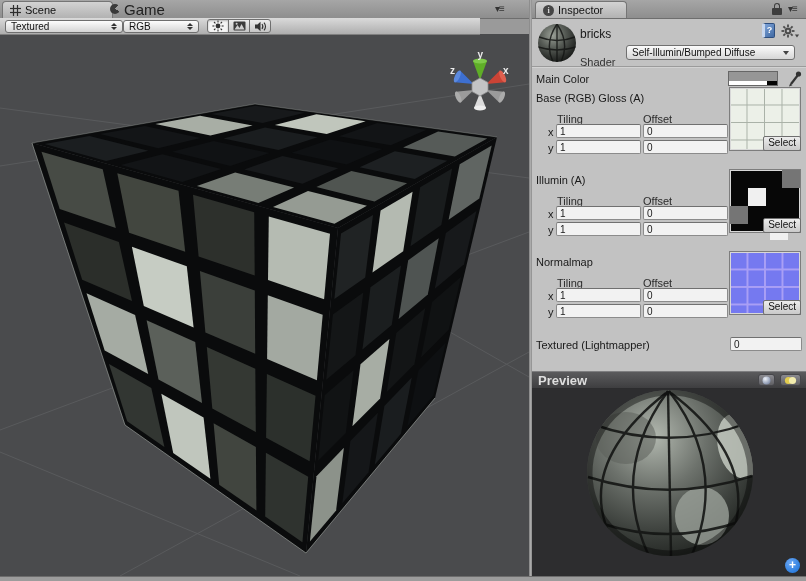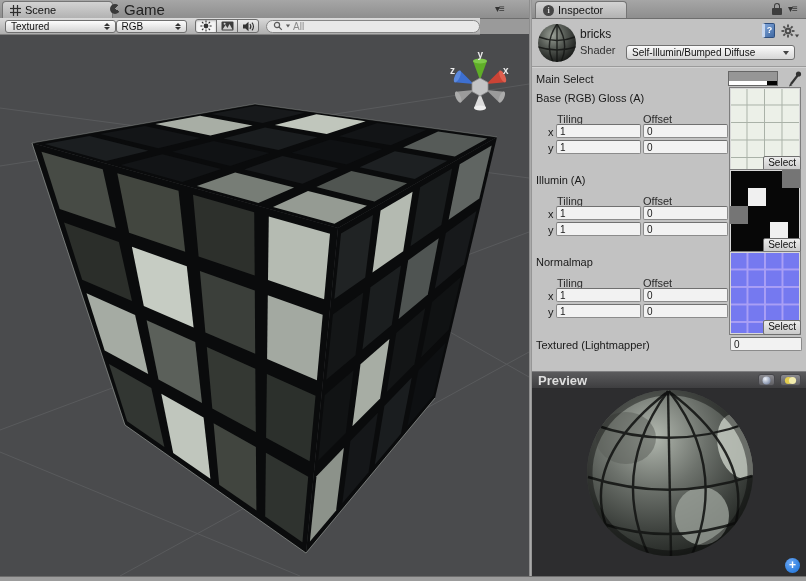--- a/index.html
+++ b/index.html
@@ -81,21 +81,21 @@
   .insp-sep{position:absolute;left:0;top:66px;width:274px;border-top:1px solid #9b9b9b;border-bottom:1px solid #d2d2d2;}
   .shader-dd{
     position:absolute;left:94px;top:45px;width:169px;height:15px;box-sizing:border-box;
     border:1px solid #707070;border-radius:3px;background:linear-gradient(#fbfbfb,#d6d6d6);
     font-size:10px;color:#111;display:flex;align-items:center;justify-content:space-between;
     padding:0 5px;
   }
   .caret{width:0;height:0;border-left:3px solid transparent;border-right:3px solid transparent;border-top:4px solid #444;}
   .swatch{position:absolute;left:196px;top:71px;width:50px;height:15px;border:1px solid #666;box-sizing:border-box;background:var(--swatch-main,#969696);}
   .swatch .alpha{position:absolute;left:0;bottom:0;height:4px;width:100%;background:linear-gradient(90deg,var(--swatch-alpha-on,#ffffff) 0 80%,var(--swatch-alpha-off,#050505) 80% 100%);}
-  .thumb{position:absolute;width:72px;height:84px;box-sizing:border-box;border:1px solid #7d7d7d;box-shadow:0 0 0 1px #d8d8d8 inset;text-decoration:underline;}
+  .thumb{position:absolute;width:72px;height:64px;box-sizing:border-box;border:1px solid #7d7d7d;box-shadow:0 0 0 1px #d8d8d8 inset;text-decoration:underline;}
   .thumb .sel{
     position:absolute;right:-1px;bottom:-1px;height:13px;line-height:12px;
     font-size:10px;color:#111;padding:0 4px;border:1px solid #6f6f6f;border-radius:2px;
     background:linear-gradient(#ededed,#c9c9c9);
   }
   .thumb-base{background-color:var(--base-thumb-bg,#ecf0e8);
     background-image:linear-gradient(var(--base-thumb-line,#a9b1a7) 1px,transparent 1px),
                      linear-gradient(90deg,var(--base-thumb-line,#a9b1a7) 1px,transparent 1px);
     background-size:17.5px 17.5px;background-position:-1px -1px;}
   .thumb-normal{background-color:var(--normal-thumb-bg,#7579f0);
@@ -194,28 +194,20 @@
           <circle cx="3.6" cy="2.8" r="1" fill="#cfcfcf"></circle>
         </svg>
       </div>
       <div class="tb-btn last">
         <svg width="13" height="11" viewBox="0 0 13 11">
           <polygon points="1,3.5 3.5,3.5 6.5,0.8 6.5,10.2 3.5,7.5 1,7.5" fill="#333"></polygon>
           <path d="M8 3 q1.8 2.5 0 5" stroke="#333" stroke-width="1.1" fill="none"></path>
           <path d="M10 1.7 q3 3.8 0 7.6" stroke="#333" stroke-width="1.1" fill="none"></path>
         </svg>
       </div>
-    </div>
-    <div class="search" style="width:217px;margin-left:7px;">
-      <svg width="10" height="10" viewBox="0 0 10 10">
-        <circle cx="4" cy="4" r="2.6" stroke="#5a5a5a" stroke-width="1.2" fill="none"></circle>
-        <line x1="6" y1="6" x2="8.8" y2="8.8" stroke="#5a5a5a" stroke-width="1.2"></line>
-      </svg>
-      <span class="caret" style="border-top-color:#5a5a5a;transform:scale(.7);"></span>
-      <input value="All" style="">
     </div>
   </div>
 
   <div class="scene-view">
     <svg width="529" height="542" viewBox="0 34 529 542" style="position:absolute;left:0;top:0;">
 
       <g stroke="#6b6d6f" stroke-width="1" opacity="0.45">
         <line x1="0" y1="108" x2="529" y2="178"></line>
         <line x1="0" y1="166" x2="529" y2="84"></line>
         <line x1="0" y1="430" x2="529" y2="232"></line>
@@ -354,21 +346,21 @@
     <circle cx="20" cy="20" r="19" fill="url(#mg)"></circle>
     <g clip-path="url(#mgc)" stroke="#141614" stroke-width="1.4" fill="none" opacity="0.85">
       <path d="M20 1 L20 39"></path>
       <path d="M20 1 Q7 20 16 39"></path>
       <path d="M20 1 Q33 20 24 39"></path>
       <path d="M2 14 Q20 21 38 14"></path>
       <path d="M1 24 Q20 30 39 24"></path>
     </g>
   </svg>
   <div class="lbl" style="left:48px;top:27px;font-size:12px;">bricks</div>
-  <div class="lbl" style="left:48px;top:44px;color:#333;">Shader</div>
+  <div class="lbl" style="left:48px;top:56px;color:#333;">Shader</div>
   <div class="shader-dd">
     <span>Self-Illumin/Bumped Diffuse</span>
     <span class="caret"></span>
   </div>
   <div class="help-ico abs" style="left:230px;top:23px;">?</div>
   <div class="gear-wrap abs" style="left:249px;top:24px;">
     <svg width="14" height="14" viewBox="0 0 14 14">
       <g stroke="#4b4b4b" stroke-width="1.8">
         <line x1="7" y1="0.5" x2="7" y2="3"></line>
           <line x1="7" y1="11" x2="7" y2="13.5"></line>
@@ -379,21 +371,21 @@
         <line x1="11.6" y1="2.4" x2="9.8" y2="4.2"></line>
           <line x1="2.4" y1="11.6" x2="4.2" y2="9.8"></line>
       </g>
       <circle cx="7" cy="7" r="3.4" fill="#4b4b4b"></circle>
       <circle cx="7" cy="7" r="1.3" fill="#c2c2c2"></circle>
     </svg>
     <span class="caret" style="transform:scale(.7);margin-left:-1px;"></span>
   </div>
   <div class="insp-sep"></div>
 
-  <div class="lbl" style="left:4px;top:73px;">Main Select</div>
+  <div class="lbl" style="left:4px;top:73px;">Main Color</div>
   <div class="swatch">
       <span class="alpha"></span>
     </div>
   <svg class="abs" style="left:256px;top:70px;" width="14" height="17" viewBox="0 0 14 17">
     <line x1="3" y1="14" x2="10" y2="5" stroke="#333" stroke-width="2.2"></line>
     <circle cx="10.5" cy="4" r="2.6" fill="#333"></circle>
     <polygon points="1,16.5 4.4,15.2 2.2,13.2" fill="#333"></polygon>
   </svg>
 
   <div class="lbl" style="left:4px;top:92px;">Base (RGB) Gloss (A)</div>

